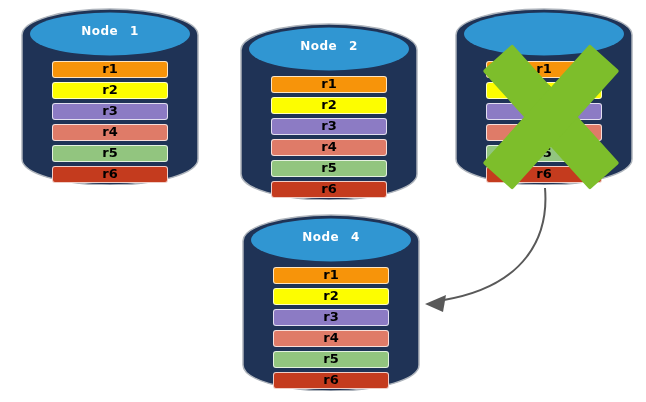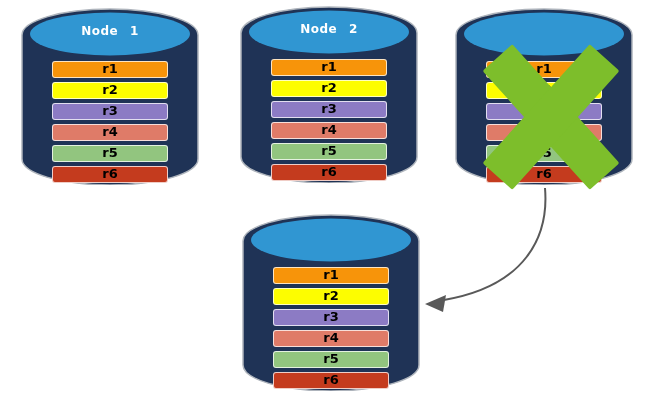--- a/index.html
+++ b/index.html
@@ -36,21 +36,21 @@
     <div class="bars">
       <div class="bar" style="background: rgb(247, 148, 10);">r1</div>
       <div class="bar" style="background: rgb(253, 253, 0);">r2</div>
       <div class="bar" style="background: rgb(140, 123, 196);">r3</div>
       <div class="bar" style="background: rgb(223, 123, 104);">r4</div>
       <div class="bar" style="background: rgb(146, 197, 127);">r5</div>
       <div class="bar" style="background: rgb(196, 59, 30);">r6</div>
     </div>
   </div>
 
-  <div class="node" style="left:240px;top:3px;">
+  <div class="node" style="left:240px;top:20px;">
     <svg class="cyl" viewBox="0 0 178 180">
       <path d="M1,30 A88,26 0 0 1 177,30 L177,154 A88,26 0 0 1 1,154 Z" stroke-width="1.5" fill="#1F3356" stroke="#AEB4BC"></path>
       <ellipse cx="89" cy="29" rx="80" ry="21.5" fill="#3096D2"></ellipse>
     </svg>
     <div class="node-label" style="color: rgb(255, 255, 255);">Node 2</div>
     <div class="bars">
       <div class="bar" style="background: rgb(247, 148, 10);">r1</div>
       <div class="bar" style="background: rgb(253, 253, 0);">r2</div>
       <div class="bar" style="background: rgb(140, 123, 196);">r3</div>
       <div class="bar" style="background: rgb(223, 123, 104);">r4</div>
@@ -78,20 +78,21 @@
         <rect x="-80" y="-20" width="160" height="40" rx="2" transform="rotate(-48)" fill="#7DBE2B"></rect>
       </g>
     </svg>
   </div>
 
   <div class="node" style="left:242px;top:211px;">
     <svg class="cyl" viewBox="0 0 178 180">
       <path d="M1,30 A88,26 0 0 1 177,30 L177,154 A88,26 0 0 1 1,154 Z" stroke-width="1.5" fill="#1F3356" stroke="#AEB4BC"></path>
       <ellipse cx="89" cy="29" rx="80" ry="21.5" fill="#3096D2"></ellipse>
     </svg>
+    <div class="node-label" style="color: rgb(255, 255, 255);">Node 4</div>
     <div class="bars">
       <div class="bar" style="background: rgb(247, 148, 10);">r1</div>
       <div class="bar" style="background: rgb(253, 253, 0);">r2</div>
       <div class="bar" style="background: rgb(140, 123, 196);">r3</div>
       <div class="bar" style="background: rgb(223, 123, 104);">r4</div>
       <div class="bar" style="background: rgb(146, 197, 127);">r5</div>
       <div class="bar" style="background: rgb(196, 59, 30);">r6</div>
     </div>
   </div>
 

